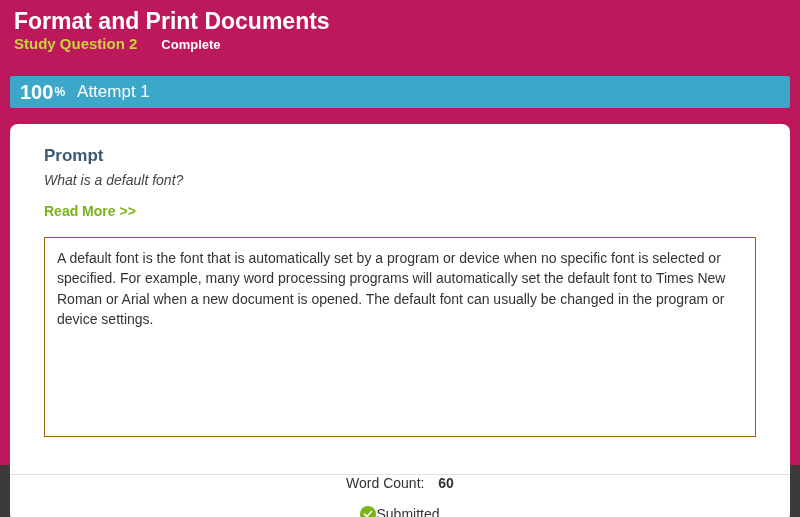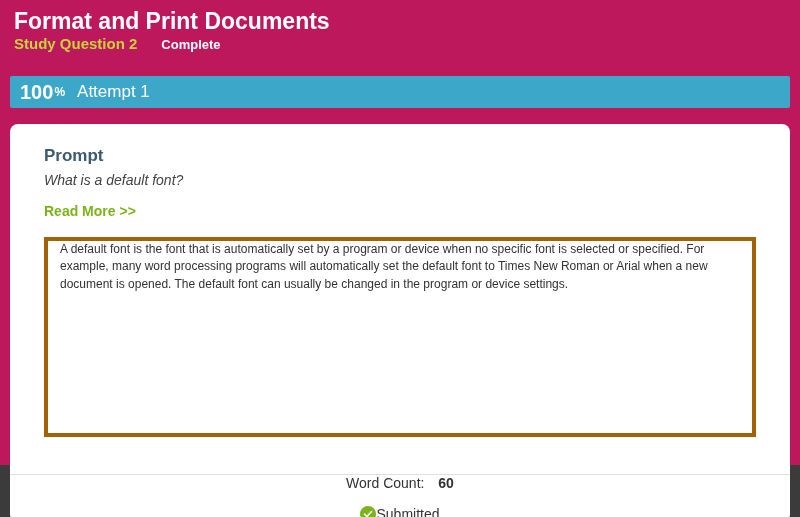--- a/index.html
+++ b/index.html
@@ -12,21 +12,21 @@
   .complete { color: #ffffff; font-size: 13px; font-weight: bold; }
   .scorebar { margin: 16px 10px; background: #3ca7c9; height: 32px; border-radius: 2px; display: flex; align-items: center; padding: 0 10px; color: #ffffff; }
   .score { font-size: 20px; font-weight: bold; }
   .percent-sup { font-size: 12px; vertical-align: super; font-weight: bold; margin-left: 1px; }
   .attempt { font-size: 17px; margin-left: 12px; }
   .card { margin: 10px 10px 10px 10px; background: #ffffff; border-radius: 8px; padding: 0; height: 398px; position: relative; }
   .card-inner { padding: 22px 34px 0 34px; }
   .prompt-h { color: #3d5a73; font-size: 17px; font-weight: bold; margin-bottom: 6px; }
   .prompt-text { color: #444; font-size: 14px; margin-bottom: 14px; font-style: italic; }
   .readmore { color: #7cb31a; font-size: 14px; font-weight: bold; cursor: pointer; display: inline-block; margin-bottom: 18px; }
-  .answer-box { border: 4px solid #a16207; height: 200px; padding: 0 12px; color: #333; font-size: 12px; line-height: 1.45; overflow: auto; }
+  .answer-box { border: 1px solid #a16207; height: 200px; padding: 10px 12px; color: #333; font-size: 14px; line-height: 1.45; overflow: auto; }
   .footer { position: absolute; left: 0; right: 0; bottom: 0; height: 48px; border-top: 1px solid #e0e0e0; display: flex; align-items: center; justify-content: space-between; padding: 0 24px; font-size: 14px; color: #333; flex-direction: column; }
   .wc-label { color: #333; }
   .wc-val { font-weight: bold; margin-left: 10px; }
   .submitted { display: flex; align-items: flex-end; gap: 0; }
   .check-icon { width: 16px; height: 16px; border-radius: 50%; background: #7cb31a; display: inline-flex; align-items: center; justify-content: center; }
   .check-icon svg { width: 10px; height: 10px; }
 </style>
 </head>
 <body>
 

